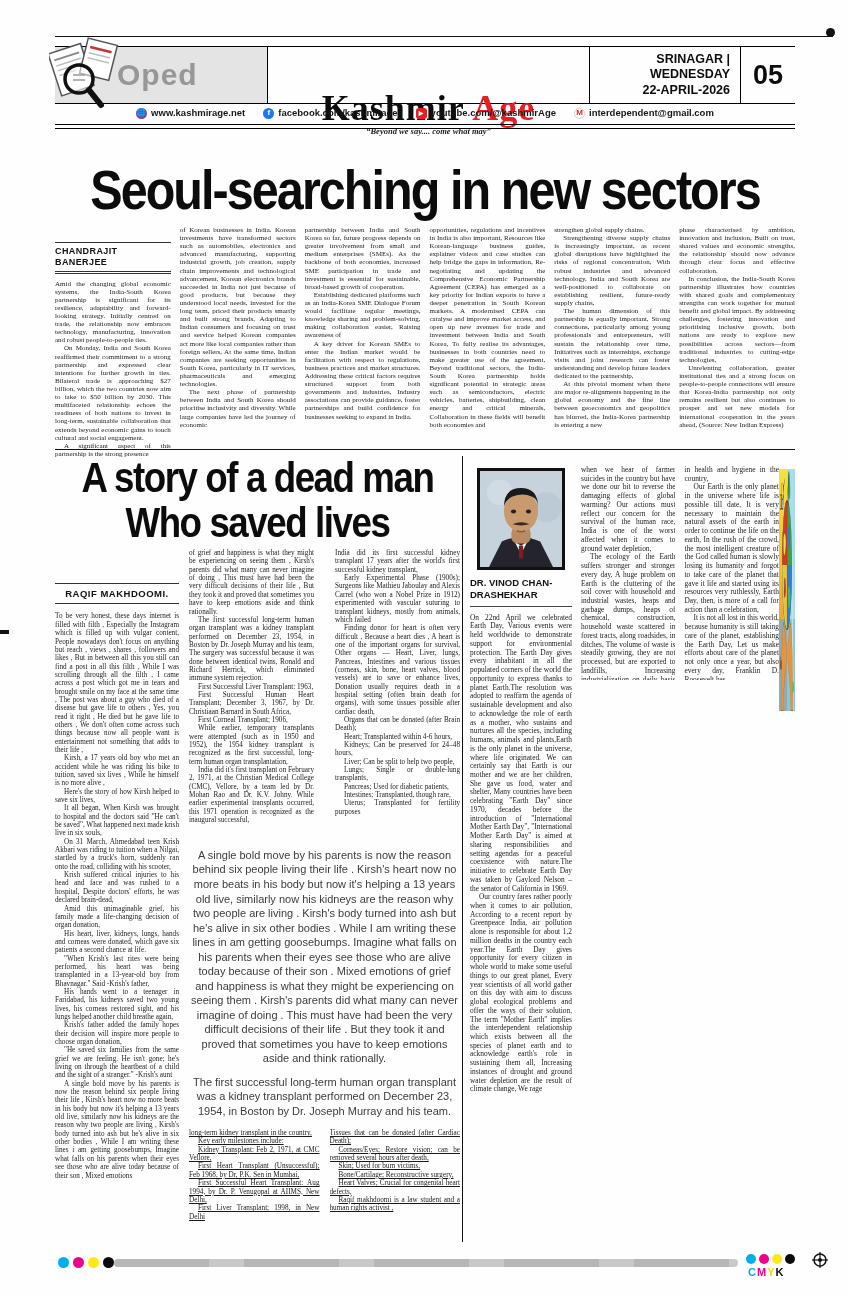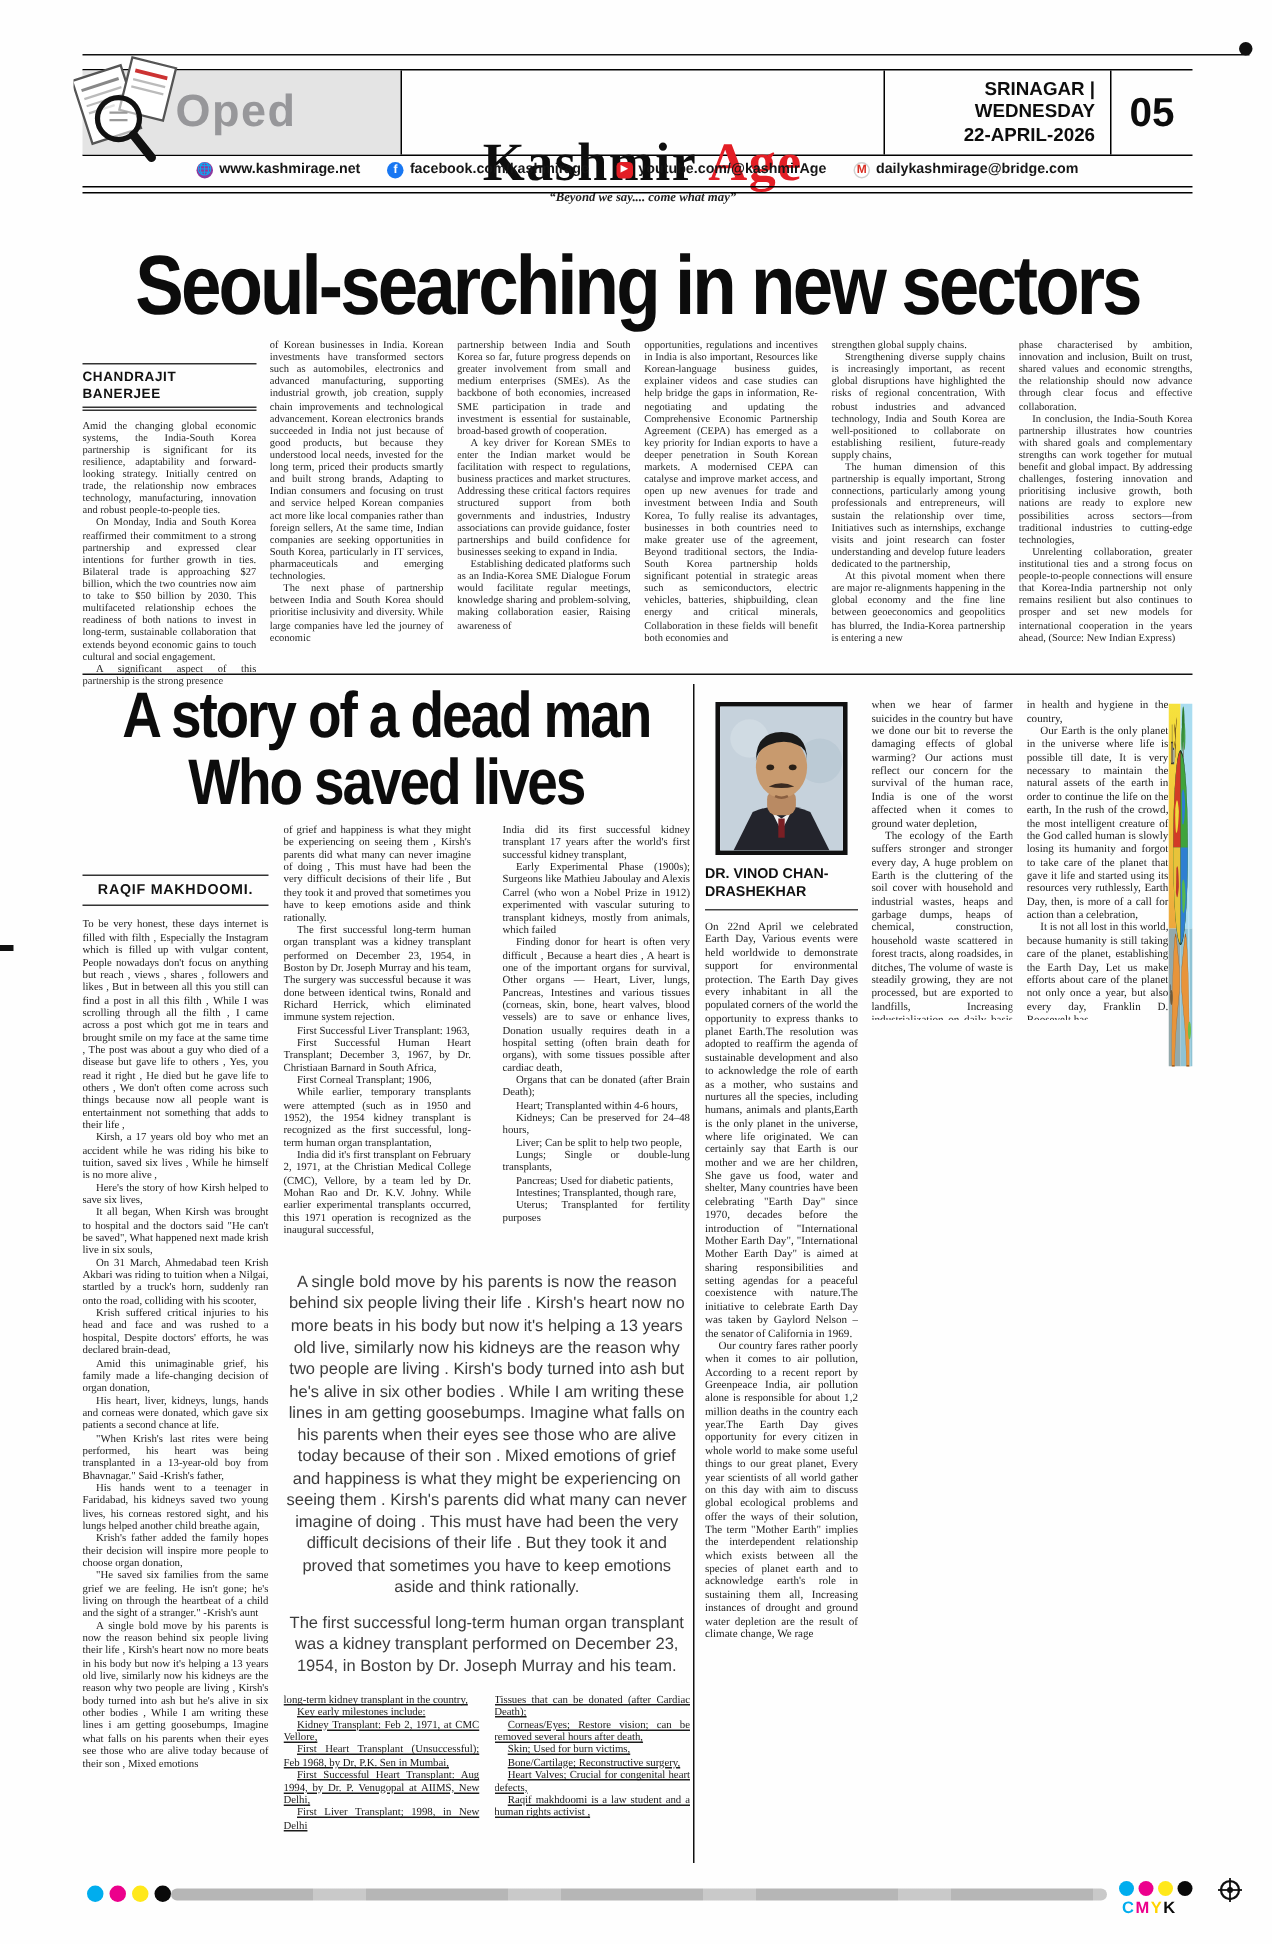--- a/index.html
+++ b/index.html
@@ -147,21 +147,21 @@
     <span class="contact-item">
       <span class="ic ic-fb">f</span>
       <span>facebook.com/kashmirage</span>
     </span>
     <span class="contact-item">
       <span class="ic ic-yt">▶</span>
       <span>youtube.com/@kashmirAge</span>
     </span>
     <span class="contact-item">
       <span class="ic ic-gm">M</span>
-      <span>dailykashmirage@bridge.com</span>
+      <span>interdependent@gmail.com</span>
     </span>
   </div>
   <div class="double-rule"></div>
 
   <div class="seoul">
     <div class="seoul-headline">Seoul-searching in new sectors</div>
     <div class="seoul-cols">
       <div class="ncol">
         <div class="byline-box">CHANDRAJIT BANERJEE</div>
         <div class="txt">
@@ -169,22 +169,22 @@
             <p>On Monday, India and South Korea reaffirmed their commitment to a strong partnership and expressed clear intentions for further growth in ties. Bilateral trade is approaching $27 billion, which the two countries now aim to take to $50 billion by 2030. This multifaceted relationship echoes the readiness of both nations to invest in long-term, sustainable collaboration that extends beyond economic gains to touch cultural and social engagement.</p>
             <p>A significant aspect of this partnership is the strong presence</p>
           </div>
       </div>
       <div class="ncol txt">
           <p>of Korean businesses in India. Korean investments have transformed sectors such as automobiles, electronics and advanced manufacturing, supporting industrial growth, job creation, supply chain improvements and technological advancement. Korean electronics brands succeeded in India not just because of good products, but because they understood local needs, invested for the long term, priced their products smartly and built strong brands, Adapting to Indian consumers and focusing on trust and service helped Korean companies act more like local companies rather than foreign sellers, At the same time, Indian companies are seeking opportunities in South Korea, particularly in IT services, pharmaceuticals and emerging technologies.</p>
           <p>The next phase of partnership between India and South Korea should prioritise inclusivity and diversity. While large companies have led the journey of economic</p>
         </div>
       <div class="ncol txt">
           <p>partnership between India and South Korea so far, future progress depends on greater involvement from small and medium enterprises (SMEs). As the backbone of both economies, increased SME participation in trade and investment is essential for sustainable, broad-based growth of cooperation.</p>
+          <p>Establishing dedicated platforms such as an India-Korea SME Dialogue Forum would facilitate regular meetings, knowledge sharing and problem-solving, making collaboration easier, Raising awareness of</p>
           <p>A key driver for Korean SMEs to enter the Indian market would be facilitation with respect to regulations, business practices and market structures. Addressing these critical factors requires structured support from both governments and industries, Industry associations can provide guidance, foster partnerships and build confidence for businesses seeking to expand in India.</p>
-          <p>Establishing dedicated platforms such as an India-Korea SME Dialogue Forum would facilitate regular meetings, knowledge sharing and problem-solving, making collaboration easier, Raising awareness of</p>
         </div>
       <div class="ncol txt">
           <p>opportunities, regulations and incentives in India is also important, Resources like Korean-language business guides, explainer videos and case studies can help bridge the gaps in information, Re-negotiating and updating the Comprehensive Economic Partnership Agreement (CEPA) has emerged as a key priority for Indian exports to have a deeper penetration in South Korean markets. A modernised CEPA can catalyse and improve market access, and open up new avenues for trade and investment between India and South Korea, To fully realise its advantages, businesses in both countries need to make greater use of the agreement, Beyond traditional sectors, the India-South Korea partnership holds significant potential in strategic areas such as semiconductors, electric vehicles, batteries, shipbuilding, clean energy and critical minerals, Collaboration in these fields will benefit both economies and</p>
         </div>
       <div class="ncol txt">
           <p>strengthen global supply chains.</p>
           <p>Strengthening diverse supply chains is increasingly important, as recent global disruptions have highlighted the risks of regional concentration, With robust industries and advanced technology, India and South Korea are well-positioned to collaborate on establishing resilient, future-ready supply chains,</p>
           <p>The human dimension of this partnership is equally important, Strong connections, particularly among young professionals and entrepreneurs, will sustain the relationship over time, Initiatives such as internships, exchange visits and joint research can foster understanding and develop future leaders dedicated to the partnership,</p>
           <p>At this pivotal moment when there are major re-alignments happening in the global economy and the fine line between geoeconomics and geopolitics has blurred, the India-Korea partnership is entering a new</p>
         </div>

